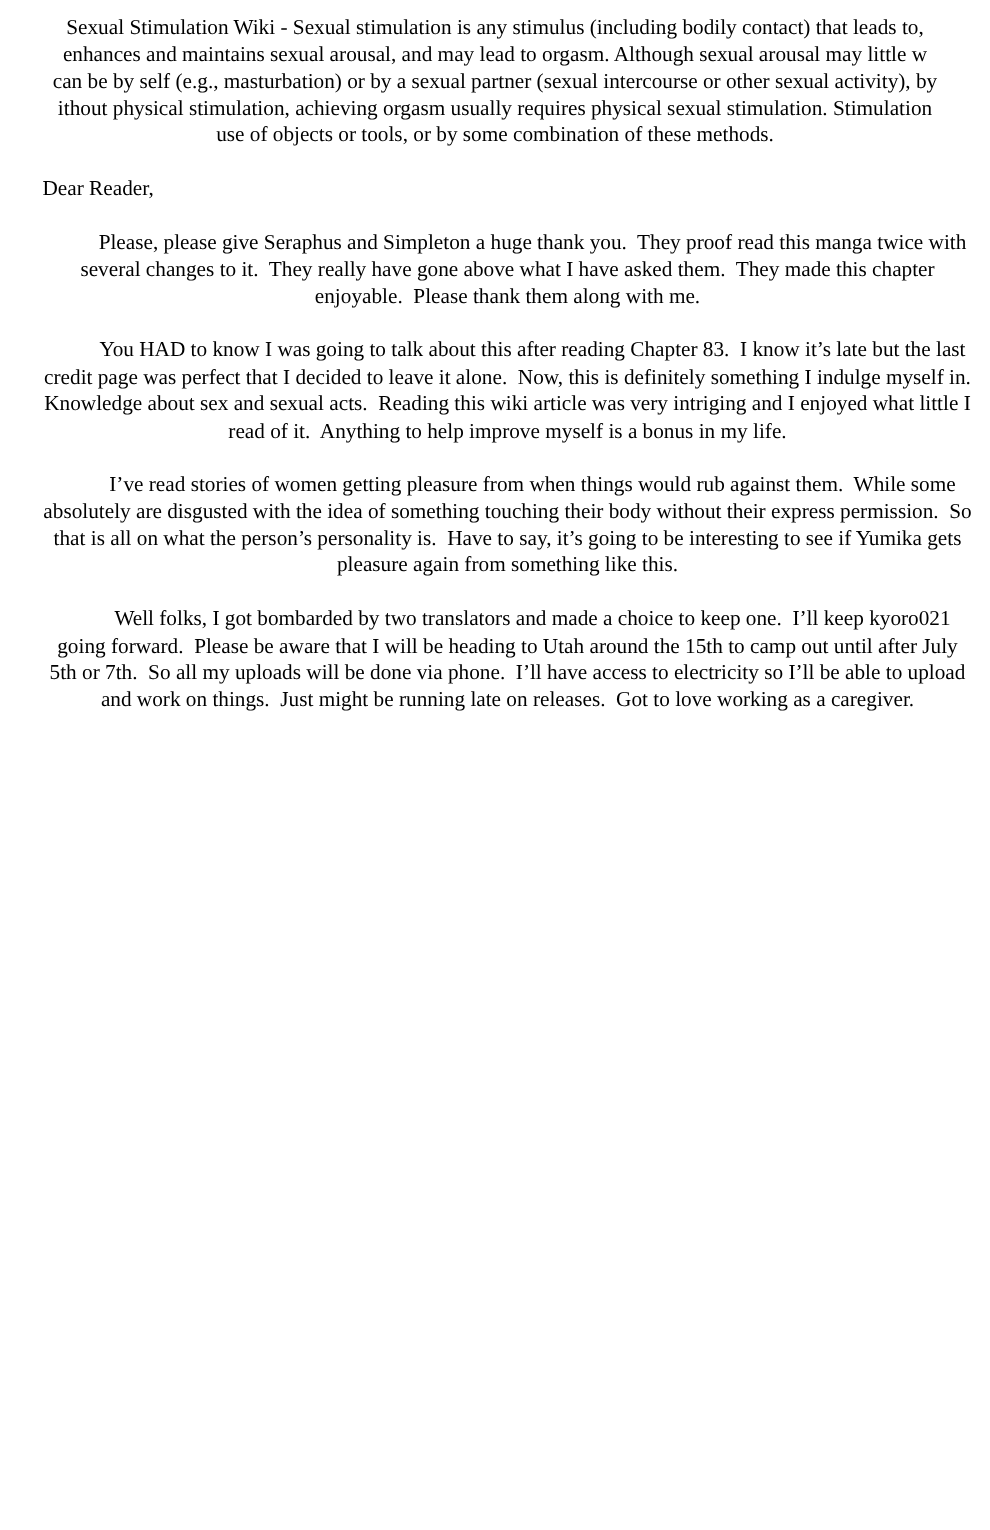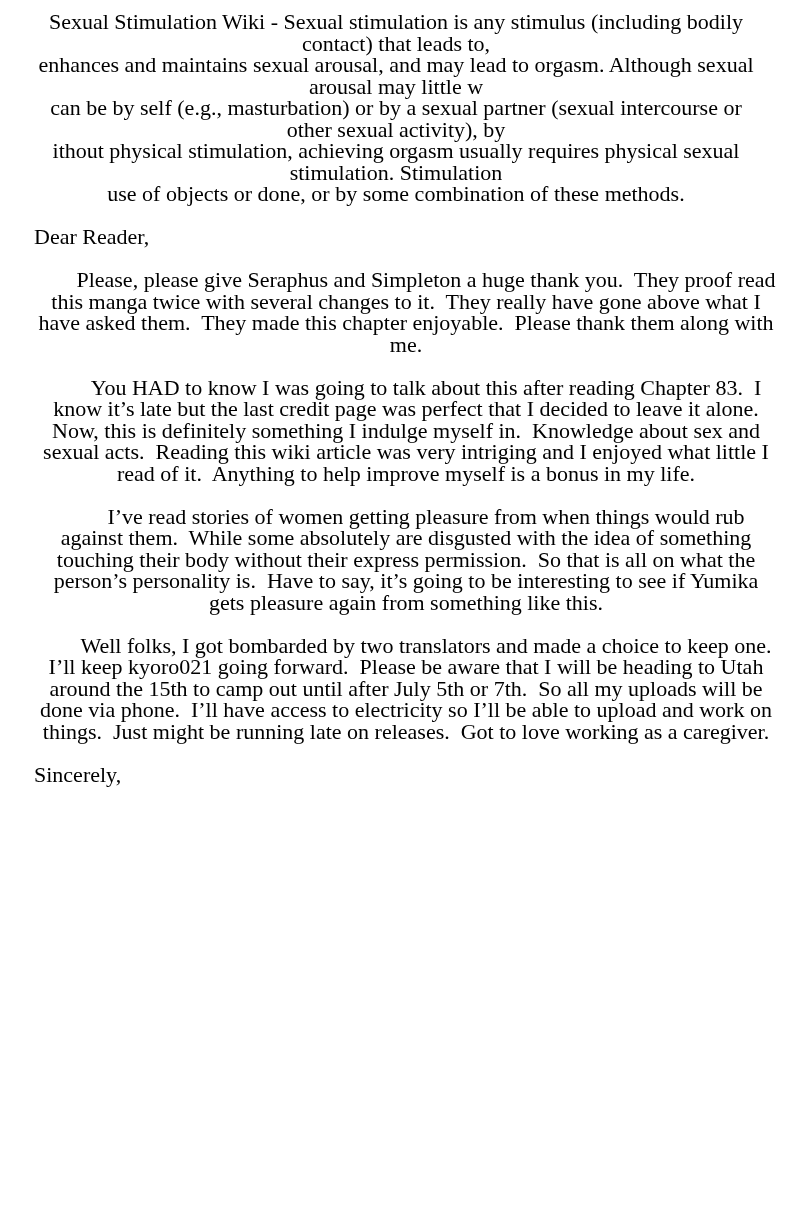--- a/index.html
+++ b/index.html
@@ -7,21 +7,21 @@
     padding: 0;
     background: #ffffff;
   }
   .page {
     position: relative;
     width: 792px;
     height: 1224px;
     background: #ffffff;
     color: #000000;
     font-family: "Liberation Serif", "DejaVu Serif", serif;
-    font-size: 22px;
+    font-size: 17px;
     line-height: 21.5px;
     overflow: hidden;
     box-sizing: border-box;
   }
   .wiki-excerpt {
     padding-top: 11px;
     margin: 0 28px;
     text-align: center;
   }
   .wiki-line {
@@ -47,27 +47,26 @@
 </head>
 <body>
 
 <div class="page">
 
   <div class="wiki-excerpt">
     <div class="wiki-line">Sexual Stimulation Wiki - Sexual stimulation is any stimulus (including bodily contact) that leads to,</div>
     <div class="wiki-line">enhances and maintains sexual arousal, and may lead to orgasm. Although sexual arousal may little w</div>
     <div class="wiki-line">can be by self (e.g., masturbation) or by a sexual partner (sexual intercourse or other sexual activity), by</div>
     <div class="wiki-line">ithout physical stimulation, achieving orgasm usually requires physical sexual stimulation. Stimulation</div>
-    <div class="wiki-line">use of objects or done, or by some combination of these methods.</div>
+    <div class="wiki-line">use of objects or tools, or by some combination of these methods.</div>
   </div>
 
   <div class="letter">
     <p class="salutation">Dear Reader,</p>
 
     <p class="para">Please, please give Seraphus and Simpleton a huge thank you.  They proof read this manga twice with several changes to it.  They really have gone above what I have asked them.  They made this chapter enjoyable.  Please thank them along with me.</p>
     <p class="para">You HAD to know I was going to talk about this after reading Chapter 83.  I know it’s late but the last credit page was perfect that I decided to leave it alone.  Now, this is definitely something I indulge myself in.  Knowledge about sex and sexual acts.  Reading this wiki article was very intriging and I enjoyed what little I read of it.  Anything to help improve myself is a bonus in my life.</p>
     <p class="para">I’ve read stories of women getting pleasure from when things would rub against them.  While some absolutely are disgusted with the idea of something touching their body without their express permission.  So that is all on what the person’s personality is.  Have to say, it’s going to be interesting to see if Yumika gets pleasure again from something like this.</p>
     <p class="para">Well folks, I got bombarded by two translators and made a choice to keep one.  I’ll keep kyoro021 going forward.  Please be aware that I will be heading to Utah around the 15th to camp out until after July 5th or 7th.  So all my uploads will be done via phone.  I’ll have access to electricity so I’ll be able to upload and work on things.  Just might be running late on releases.  Got to love working as a caregiver.</p>
 
-    <p class="closing">Sincerely,</p>
   </div>
 
 </div>
 
 </body></html>

